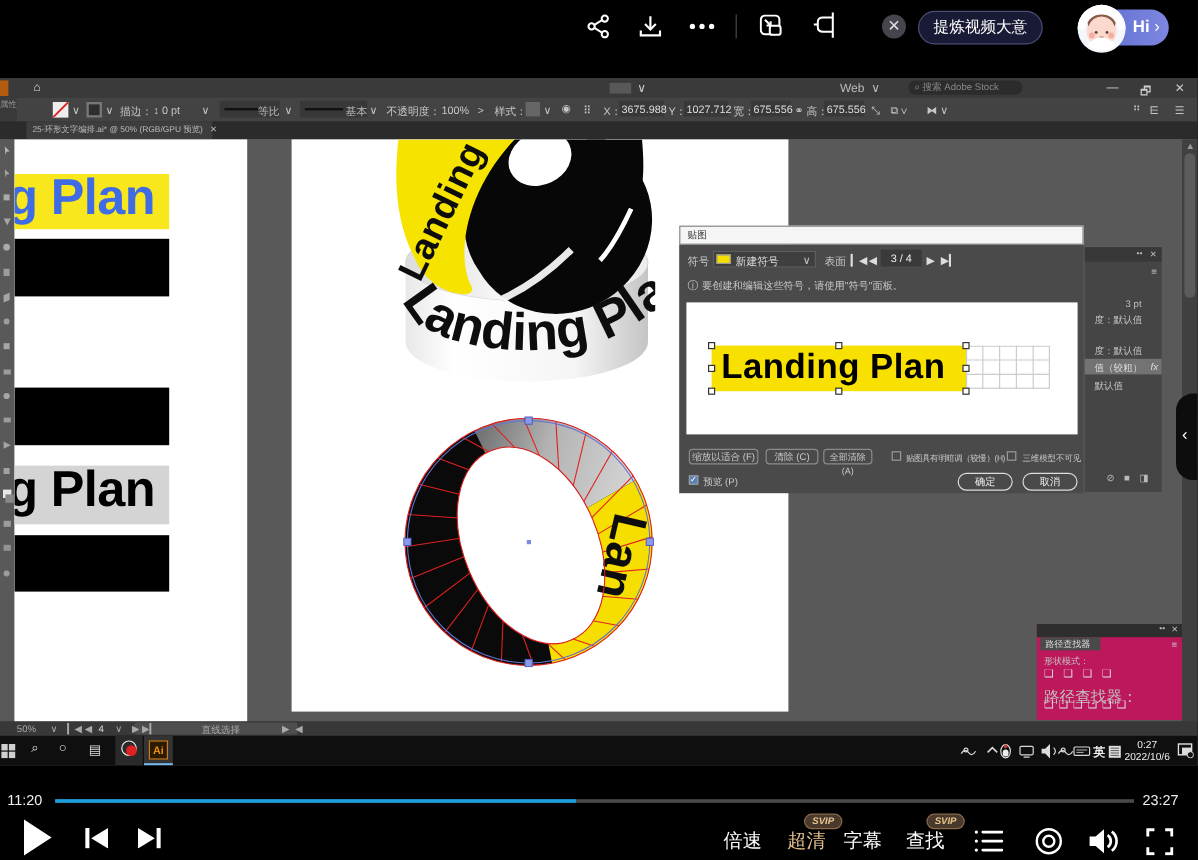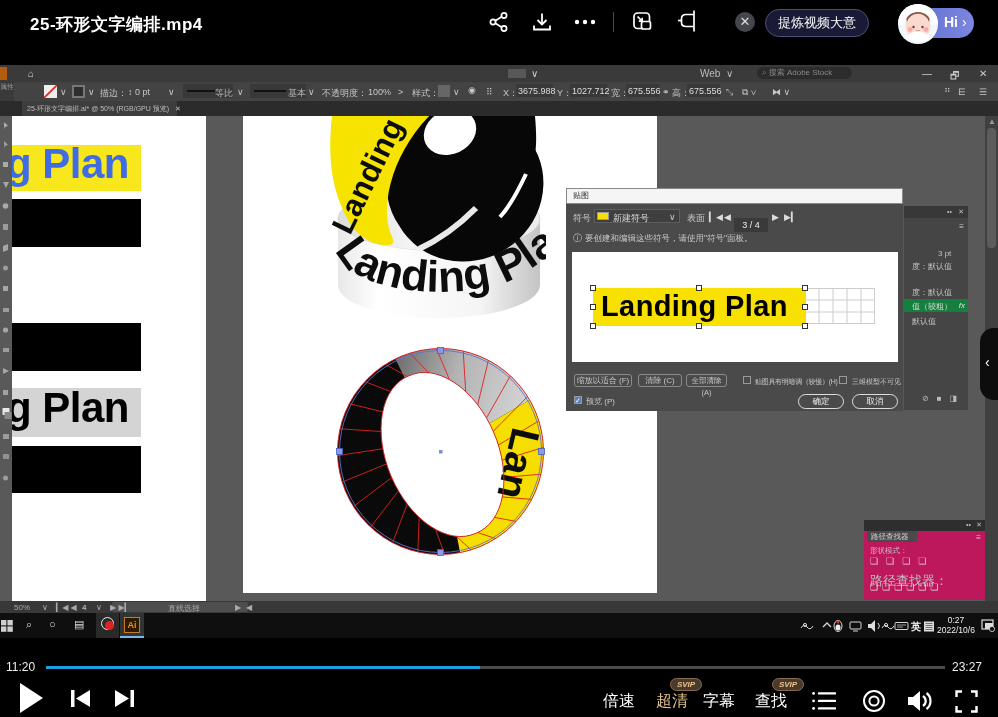--- a/index.html
+++ b/index.html
@@ -6,21 +6,20 @@
 html,body { width:998px; height:717px; background:#000; overflow:hidden;
   font-family:"Liberation Sans", sans-serif; }
 .abs { position:absolute; }
 #stage { position:relative; width:998px; height:717px; background:#000; }
 </style>
 </head>
 <body>
 <div id="stage">
 
 <div class="abs" style="left:0;top:0;width:998px;height:48px;background:#000;">
-  <div class="abs" style="left:30px;top:13px;color:#fff;font-size:17px;font-weight:bold;letter-spacing:0.5px;">25-环形文字编排.mp4</div>
 
   <svg class="abs" style="left:488px;top:11px" width="22" height="22" viewBox="0 0 22 22" fill="none" stroke="#fff" stroke-width="1.7">
     <circle cx="5" cy="11" r="2.6"></circle>
         <circle cx="16" cy="4.5" r="2.6"></circle>
         <circle cx="16" cy="17.5" r="2.6"></circle>
     <line x1="7.3" y1="9.7" x2="13.7" y2="5.8"></line>
         <line x1="7.3" y1="12.3" x2="13.7" y2="16.2"></line>
   </svg>
 
   <svg class="abs" style="left:531px;top:11px" width="22" height="22" viewBox="0 0 22 22" fill="none" stroke="#fff" stroke-width="1.8">
@@ -327,21 +326,21 @@
   <div class="abs" style="left:0;top:0;width:337px;height:16px;background:#f5f5f5;border:1px solid #888;color:#333;font-size:8px;line-height:14px;padding-left:6px;">贴图</div>
   <div class="abs" style="left:0;top:16px;width:337px;height:207px;background:#4a4a4a;color:#c8c8c8;font-size:9px;">
     <div class="abs" style="left:7px;top:8px;">符号：</div>
     <div class="abs" style="left:28px;top:5px;width:86px;height:14px;background:#3f3f3f;border:1px solid #5e5e5e;"></div>
     <div class="abs" style="left:31px;top:8px;width:12px;height:8px;background:#f5e000;border:1px solid #999;"></div>
     <div class="abs" style="left:47px;top:8px;color:#ddd;">新建符号</div>
     <div class="abs" style="left:103px;top:8px;">∨</div>
     <div class="abs" style="left:121px;top:8px;">表面：</div>
     <div class="abs" style="left:143px;top:8px;color:#ddd;">▎◀</div>
     <div class="abs" style="left:158px;top:8px;color:#ddd;">◀</div>
-    <div class="abs" style="left:168px;top:14px;width:34px;height:14px;background:#3a3a3a;color:#eee;text-align:center;line-height:14px;">3 / 4</div>
+    <div class="abs" style="left:168px;top:4px;width:34px;height:14px;background:#3a3a3a;color:#eee;text-align:center;line-height:14px;">3 / 4</div>
     <div class="abs" style="left:206px;top:8px;color:#ddd;">▶</div>
     <div class="abs" style="left:218px;top:8px;color:#ddd;">▶▎</div>
     <div class="abs" style="left:7px;top:28px;">ⓘ</div>
     <div class="abs" style="left:19px;top:29px;font-size:8.5px;">要创建和编辑这些符号，请使用"符号"面板。</div>
     <div class="abs" style="left:6px;top:48px;width:326px;height:110px;background:#fff;" id="preview">
       <div class="abs" style="left:21px;top:36px;width:212px;height:38px;background:#f8e000;"></div>
       <div class="abs" style="left:29px;top:38px;color:#000;font-size:29px;font-weight:bold;white-space:nowrap;letter-spacing:0.4px;">Landing Plan</div>
 
       <svg class="abs" style="left:233px;top:36px" width="70" height="37">
             <g stroke="#ccc" fill="none">
@@ -384,21 +383,21 @@
 
 <div class="abs" style="left:904px;top:206px;width:64px;height:204px;background:#454545;color:#c0c0c0;font-size:8px;">
   <div class="abs" style="left:0;top:0;width:64px;height:12px;background:#383838;">
         <span style="position:absolute;right:16px;top:2px;color:#bbb;font-size:7px;">••</span>
         <span style="position:absolute;right:4px;top:2px;color:#bbb;font-size:7px;">✕</span>
       </div>
   <div class="abs" style="right:4px;top:16px;color:#ccc;">≡</div>
   <div class="abs" style="left:34px;top:43px;">3 pt</div>
   <div class="abs" style="left:8px;top:55px;">度：默认值</div>
   <div class="abs" style="left:8px;top:81px;">度：默认值</div>
-  <div class="abs" style="left:0;top:93px;width:64px;height:13px;background:#15803d;color:#ddd;">
+  <div class="abs" style="left:0;top:93px;width:64px;height:13px;background:#737373;color:#ddd;">
         <span style="position:absolute;left:8px;top:2px;">值（较粗）</span>
         <span style="position:absolute;right:3px;top:2px;font-style:italic;">fx</span>
       </div>
   <div class="abs" style="left:8px;top:110px;">默认值</div>
   <div class="abs" style="left:18px;top:188px;letter-spacing:8px;color:#bbb;white-space:nowrap;">⊘■◨</div>
 </div>
 
 <div class="abs" style="left:980px;top:328px;width:18px;height:72px;background:#0d0d0d;border-radius:14px 0 0 14px;color:#fff;">
   <div class="abs" style="left:5px;top:26px;font-size:14px;">‹</div>
 </div>

